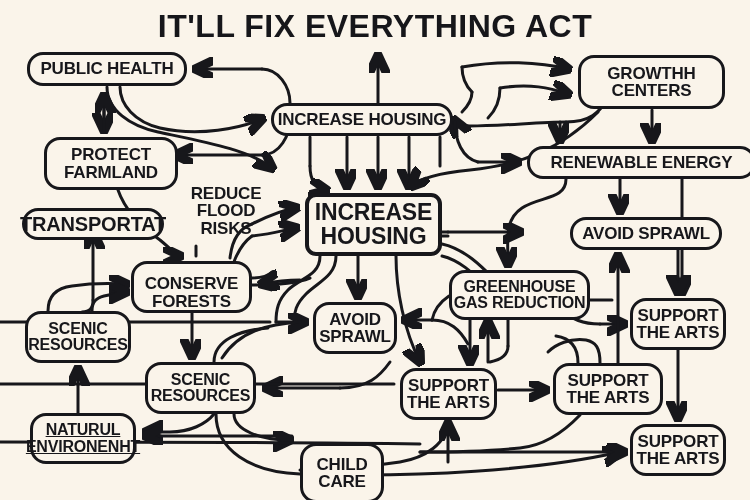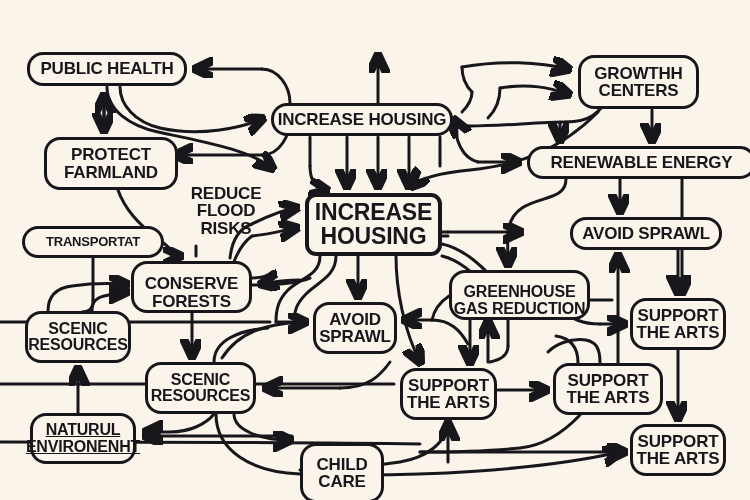--- a/index.html
+++ b/index.html
@@ -73,20 +73,21 @@
   .node.big {
     border-width: 4px;
     border-radius: 11px;
   }
 </style>
 </head>
 <body>
 
 <div id="diagram-root">
 
+  <div id="title">IT'LL FIX EVERYTHING ACT</div>
 
   <svg id="edges" viewBox="0 0 750 500">
     <defs>
       <marker id="ah" markerWidth="7" markerHeight="7" refX="5.6" refY="3.1" orient="auto" markerUnits="strokeWidth">
         <path d="M0.4,0.5 L6.0,3.1 L0.4,5.7" fill="none" stroke="#17171b" stroke-width="1.25" stroke-linecap="round" stroke-linejoin="round"></path>
       </marker>
     </defs>
 
     <g>
 
@@ -227,45 +228,45 @@
     </g>
   </svg>
 
   <div id="nodes-layer">
       <div class="node" style="left: 27px; top: 52px; width: 160px; height: 34px; font-size: 17px;">
         <span>PUBLIC HEALTH</span>
       </div>
       <div class="node" style="left: 271px; top: 103px; width: 182px; height: 33px; font-size: 17px;">
         <span>INCREASE HOUSING</span>
       </div>
-      <div class="node" style="left: 578px; top: 55px; width: 121px; height: 54px; font-size: 17px;">
+      <div class="node" style="left: 578px; top: 55px; width: 147px; height: 54px; font-size: 17px;">
         <span>GROWTHH CENTERS</span>
       </div>
       <div class="node" style="left: 44px; top: 137px; width: 134px; height: 53px; font-size: 17px;">
         <span>PROTECT FARMLAND</span>
       </div>
       <div class="node" style="left: 527px; top: 146px; width: 229px; height: 33px; font-size: 17px;">
         <span>RENEWABLE ENERGY</span>
       </div>
       <div class="node plain" style="left: 178px; top: 180px; width: 96px; height: 62px; font-size: 17px; justify-content: center;">
         <span>REDUCE FLOOD RISKS</span>
       </div>
-      <div class="node" style="left: 22px; top: 226px; width: 142px; height: 32px; font-size: 13px;">
+      <div class="node" style="left: 22px; top: 208px; width: 142px; height: 32px; font-size: 20px;">
         <span>TRANSPORTAT</span>
       </div>
       <div class="node big" style="left: 305px; top: 193px; width: 137px; height: 63px; font-size: 23px;">
         <span>INCREASE HOUSING</span>
       </div>
       <div class="node" style="left: 570px; top: 217px; width: 152px; height: 33px; font-size: 17px;">
         <span>AVOID SPRAWL</span>
       </div>
       <div class="node" style="left: 131px; top: 261px; width: 121px; height: 52px; font-size: 17px; align-items: flex-end;">
         <span>CONSERVE FORESTS</span>
       </div>
-      <div class="node" style="left: 449px; top: 270px; width: 141px; height: 50px; font-size: 16px; align-items: flex-end;">
+      <div class="node" style="left: 449px; top: 270px; width: 141px; height: 50px; font-size: 16px;">
         <span>GREENHOUSE GAS REDUCTION</span>
       </div>
       <div class="node" style="left: 630px; top: 298px; width: 96px; height: 52px; font-size: 17px;">
         <span>SUPPORT THE ARTS</span>
       </div>
       <div class="node" style="left: 25px; top: 311px; width: 106px; height: 52px; font-size: 16px;">
         <span>SCENIC RESOURCES</span>
       </div>
       <div class="node" style="left: 313px; top: 302px; width: 84px; height: 52px; font-size: 17px;">
         <span>AVOID SPRAWL</span>

